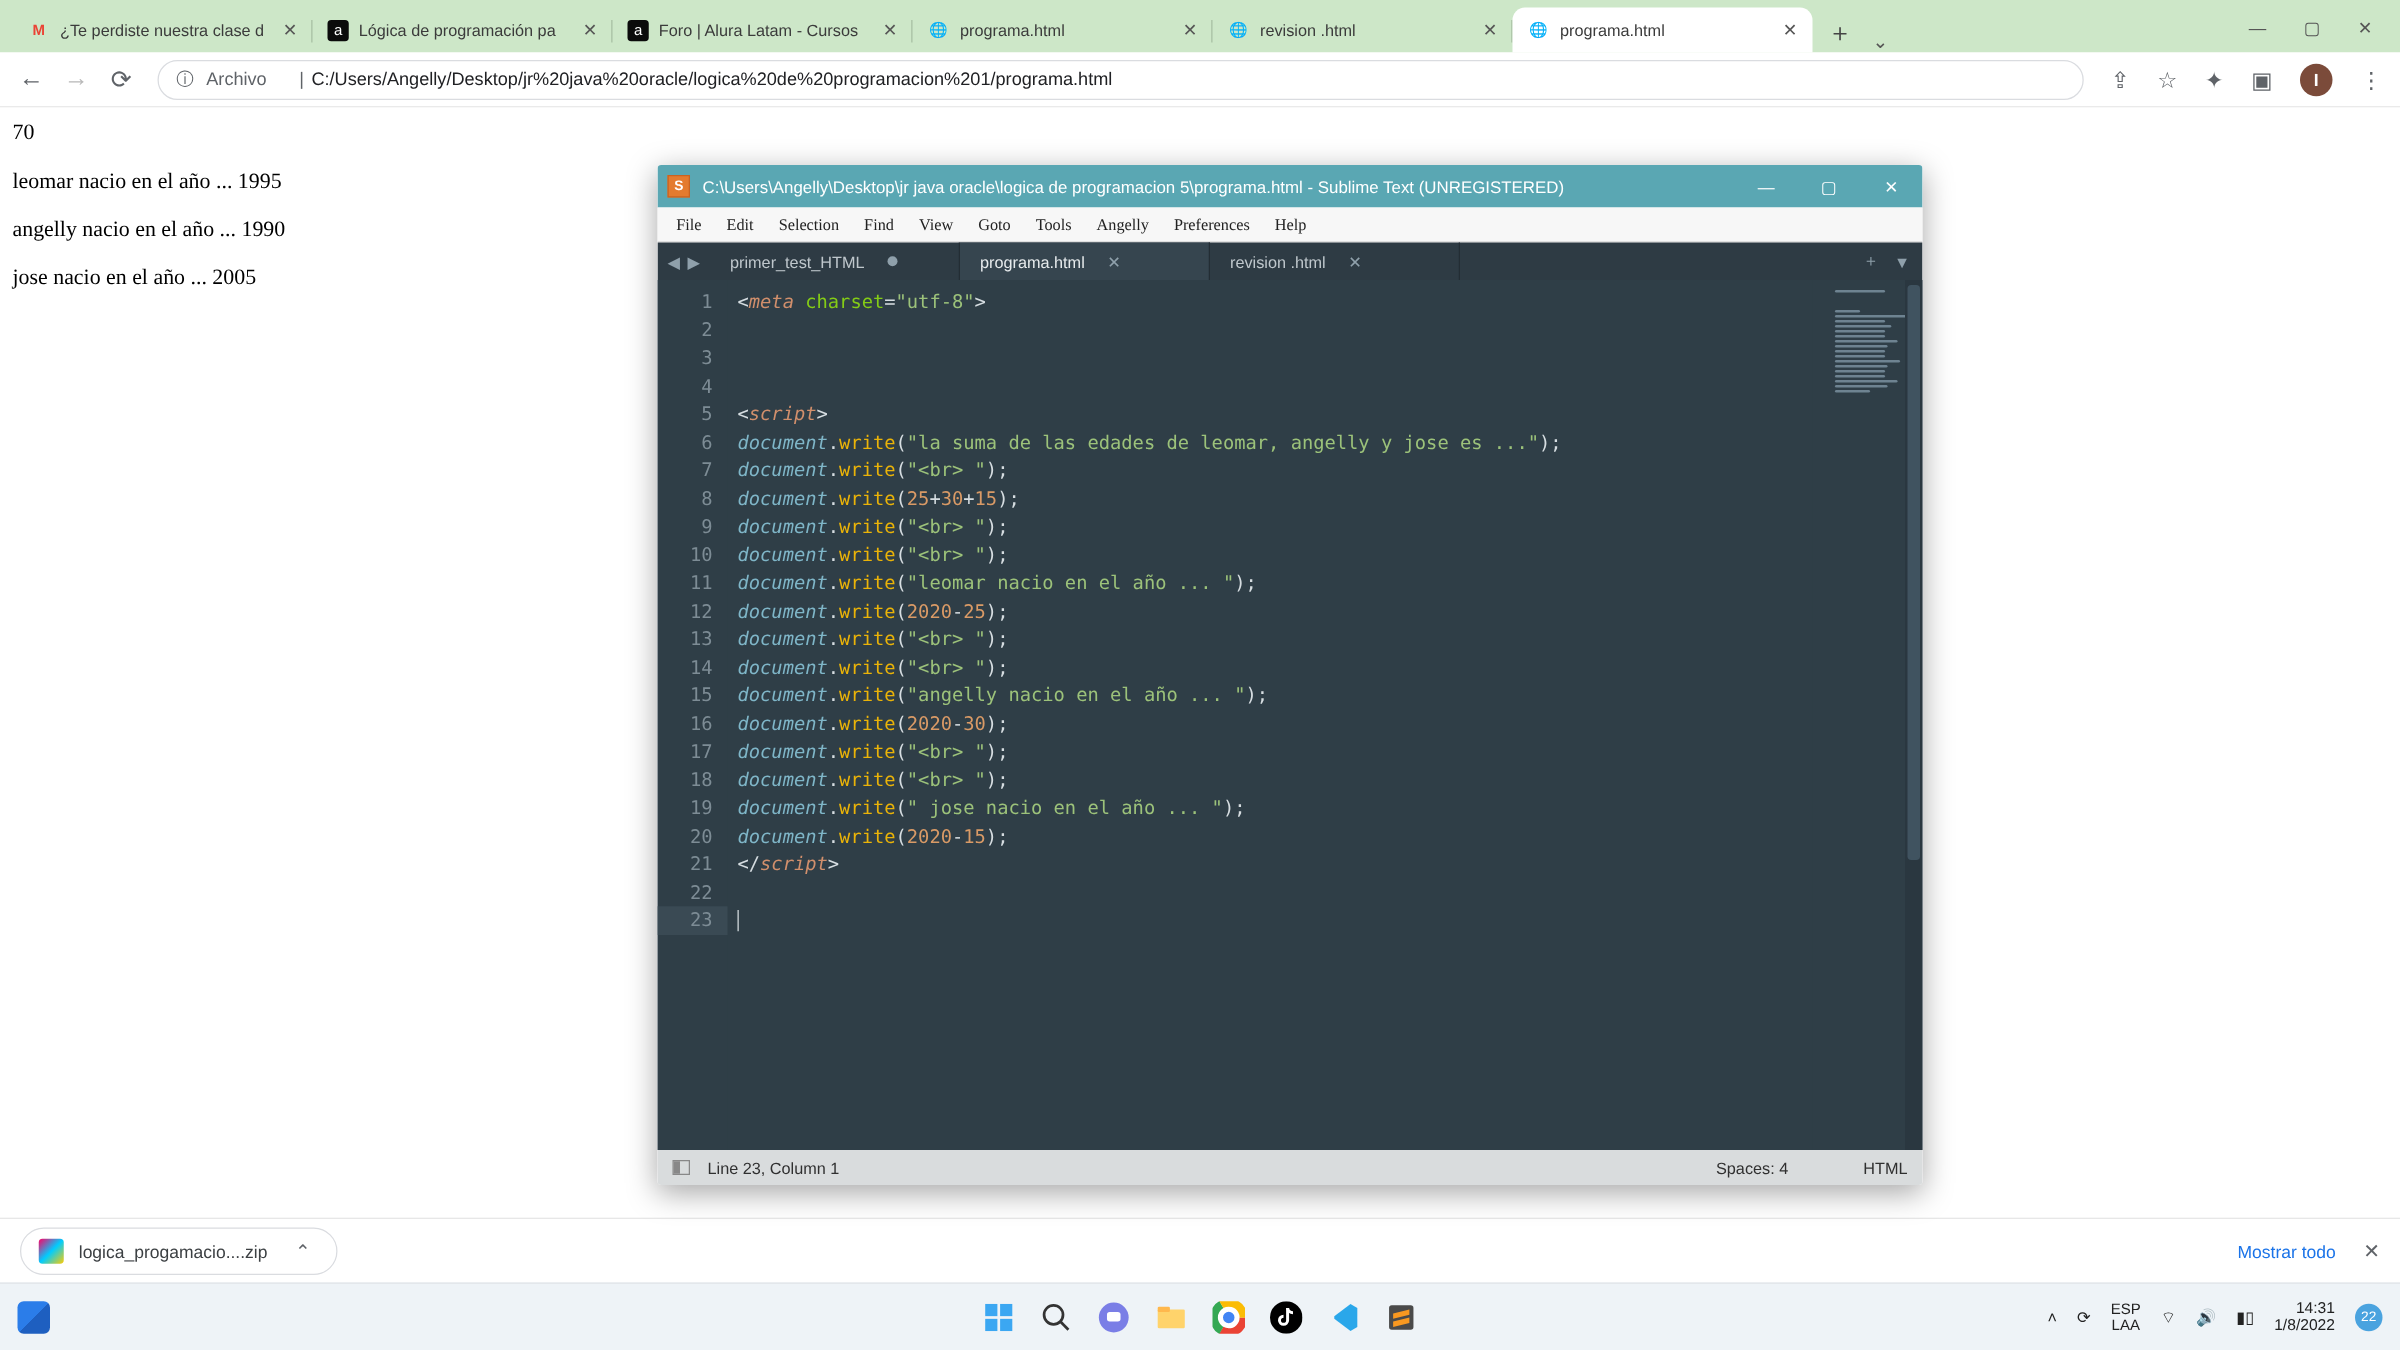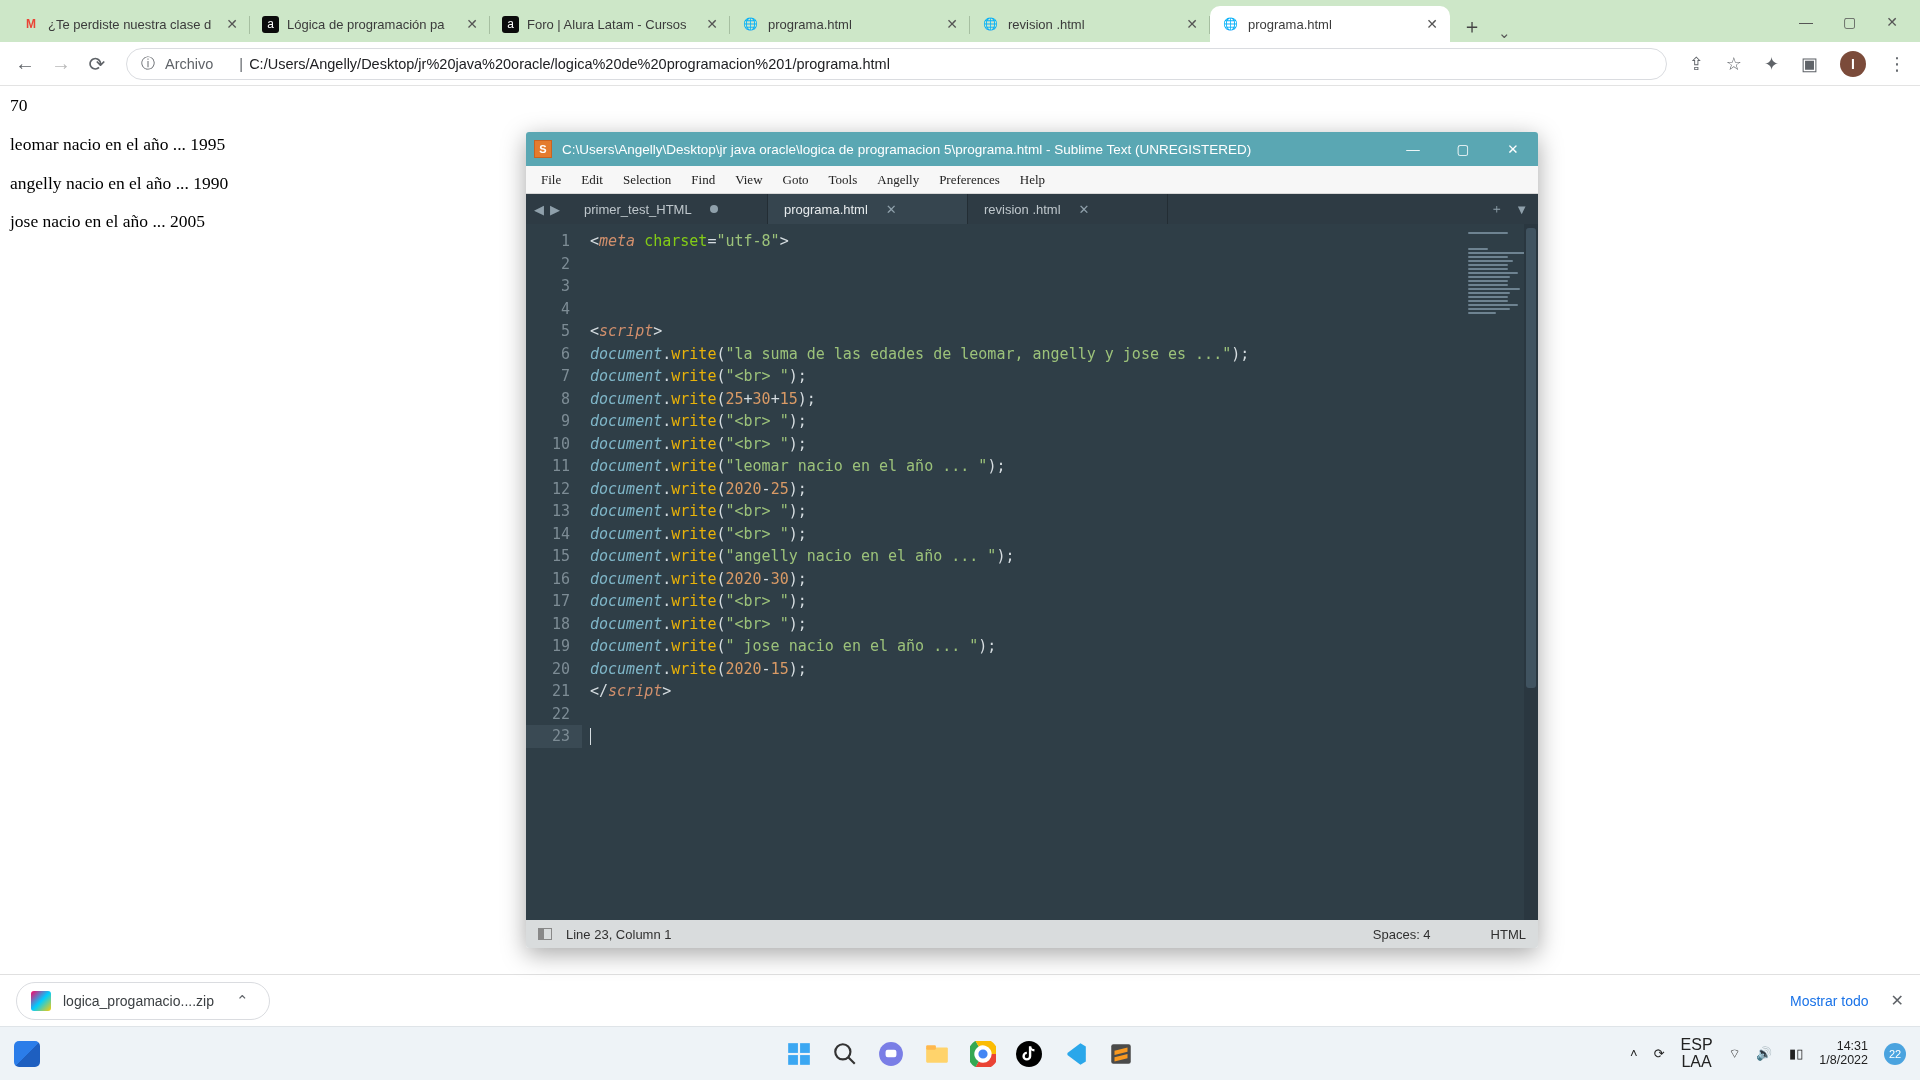--- a/index.html
+++ b/index.html
@@ -79,21 +79,21 @@
   .dl-item .chev{color:#5f6368;}
   .dl-shelf .show{margin-left:auto;color:#1a73e8;cursor:pointer;}
   .dl-shelf .closeshelf{margin-left:22px;color:#5f6368;font-size:16px;cursor:pointer;}
 
   
   .taskbar { height:54px; background:#eef3f7; border-top:1px solid #dfe4e8; display:flex; align-items:center; padding:0 14px; font-size:13px; color:#222;}
   .taskbar .widgets{width:26px;height:26px;border-radius:5px;background:linear-gradient(135deg,#2b7de9 50%,#1e5fc0 50%);cursor:pointer;}
   .taskbar .center{position:absolute;left:50%;transform:translateX(-50%);display:flex;gap:12px;}
   .taskbar .center .app{width:34px;height:34px;border-radius:6px;display:flex;align-items:center;justify-content:center;cursor:pointer;}
   .taskbar .tray{margin-left:auto;display:flex;align-items:center;gap:16px;}
-  .taskbar .tray .kbd{line-height:1.05;text-align:center;font-size:16px;}
+  .taskbar .tray .kbd{line-height:1.05;text-align:center;font-size:12px;}
   .taskbar .tray .clock{line-height:1.1;text-align:right;font-size:12.5px;}
   .taskbar .tray .noti{width:22px;height:22px;border-radius:50%;background:#4aa3df;color:#fff;font-size:11px;display:flex;align-items:center;justify-content:center;}
   .app svg{width:26px;height:26px;}
 </style>
 </head>
 <body>
 
 <div class="chrome-tabs">
   <div class="ctab">
     <span class="fav" style="color:#ea4335;font-weight:700;">M</span>

